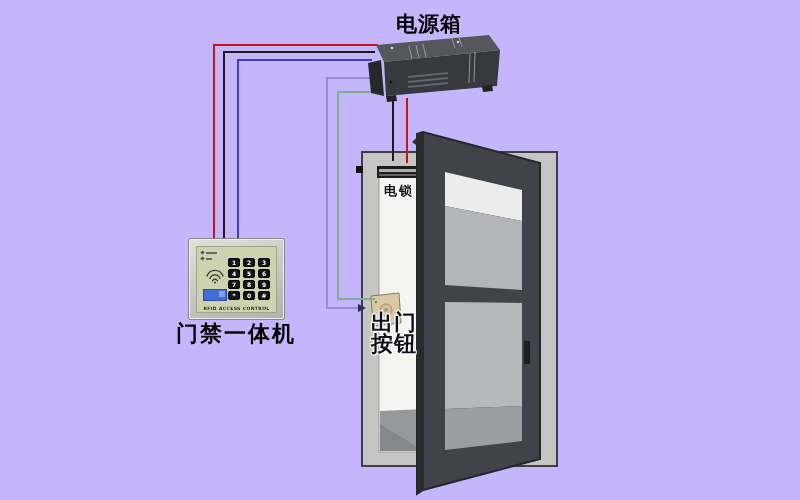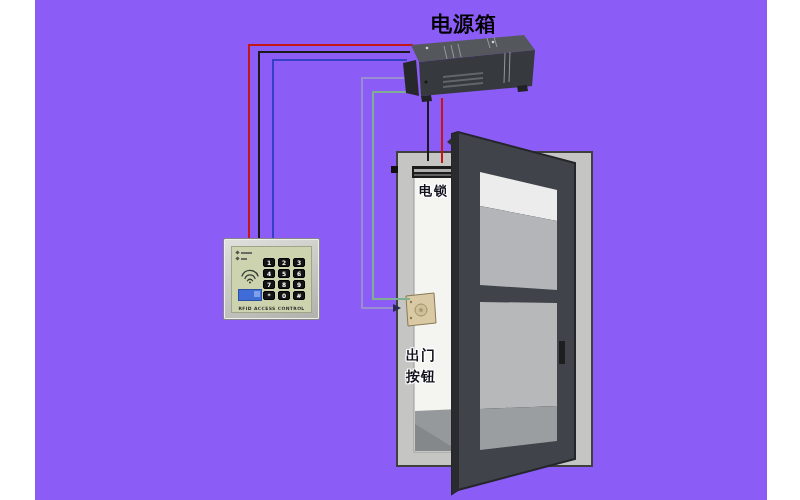--- a/index.html
+++ b/index.html
@@ -1,25 +1,25 @@
 <!DOCTYPE html>
 <html><head>
 <meta charset="utf-8">
 <style>
   html,body{margin:0;padding:0;background:#fff;}
-  #stage{position:relative;width:732px;height:500px;background:#8b5cf6;overflow:hidden;
-         font-family:"DejaVu Sans",sans-serif;margin-left:35px;}
+  #stage{position:relative;width:800px;height:500px;background:#c4b5fd;overflow:hidden;
+         font-family:"DejaVu Sans",sans-serif;}
   #diagram{position:absolute;left:0;top:0;}
 
   .cn{position:absolute;font-family:"DejaVu Sans",sans-serif;font-weight:bold;color:#000;}
   #lbl-power{left:383px;top:10px;width:92px;text-align:center;font-size:21px;letter-spacing:1px;}
   #lbl-keypad{left:166px;top:319px;width:140px;text-align:center;font-size:22px;letter-spacing:2px;}
   .halo{color:#10101c;text-shadow:-1px -1px 0 #fff,1px -1px 0 #fff,-1px 1px 0 #fff,1px 1px 0 #fff,0 0 3px #fff;}
   #lbl-lock{left:384px;top:182px;font-size:13px;letter-spacing:2px;}
-  #lbl-exit{left:371px;top:345px;font-size:14px;line-height:21px;letter-spacing:1px;}
+  #lbl-exit{left:371px;top:312px;font-size:22px;line-height:21px;letter-spacing:1px;}
   #lbl-exit span{display:block;}
 
   
   #keypad{position:absolute;left:188px;top:238px;width:95px;height:80px;
           background:linear-gradient(160deg,#e0e0dc,#b0b0ac);
           border:1px solid #86868a;border-radius:2px;
           box-shadow:inset 0 0 0 1px #eeeeea;}
   .kp-face{position:absolute;left:7px;top:7px;right:7px;bottom:6px;
            background:#cdd3ae;border:1px solid #9fa586;}
   .kp-inds{position:absolute;left:4px;top:4px;}
@@ -156,14 +156,15 @@
       <div class="kp-brand">RFID ACCESS CONTROL</div>
     </div>
   </div>
 
   <div class="cn" id="lbl-power">电源箱</div>
   <div class="cn halo" id="lbl-lock">电锁</div>
   <div class="cn halo" id="lbl-exit">
     <span>出门</span>
     <span>按钮</span>
   </div>
+  <div class="cn" id="lbl-keypad">门禁一体机</div>
 
 </div>
 
 </body></html>

